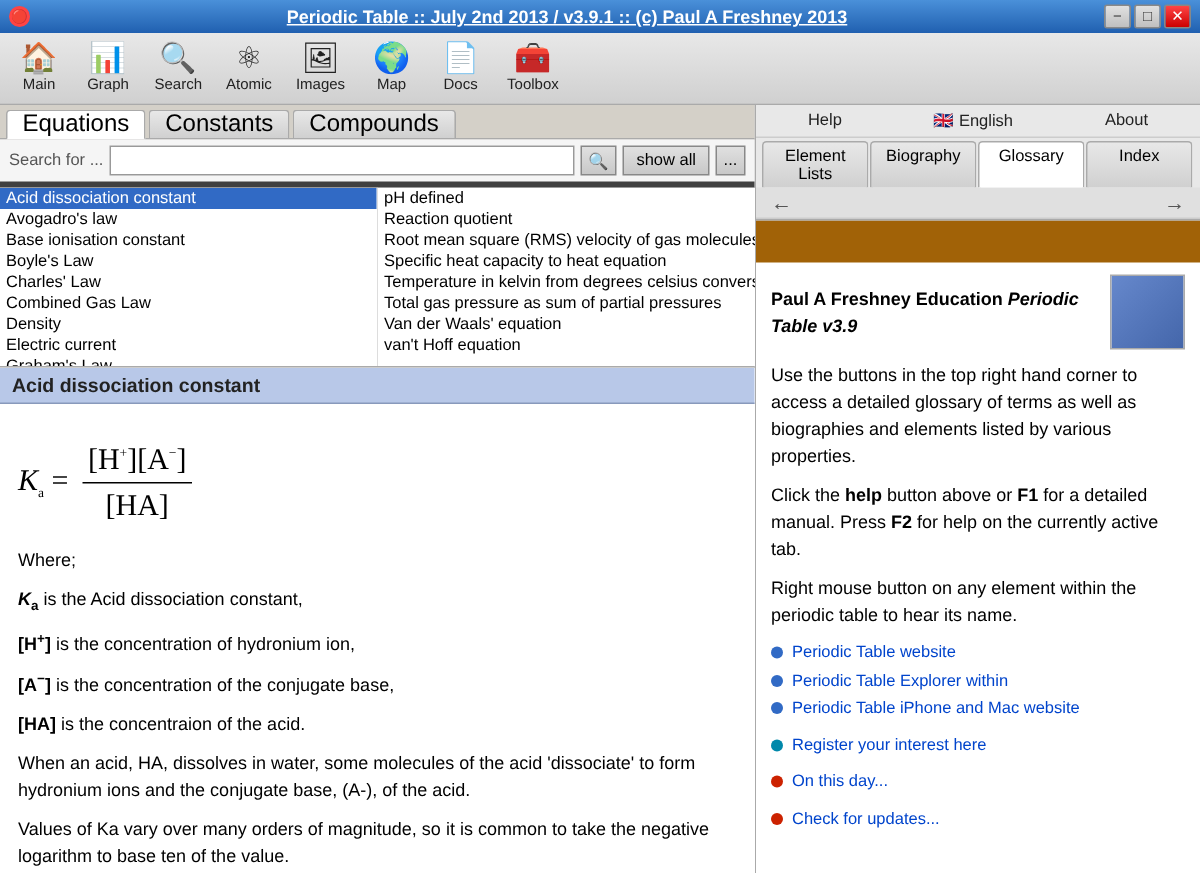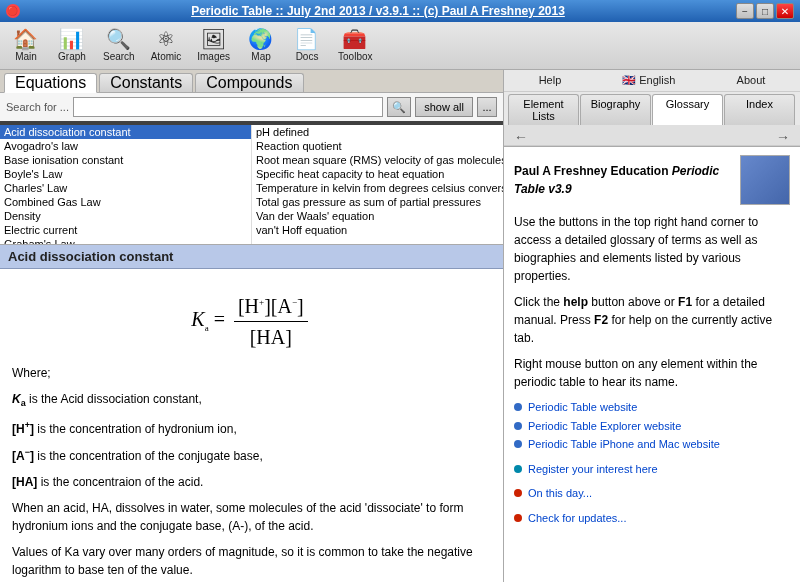--- a/index.html
+++ b/index.html
@@ -178,40 +178,40 @@
       font-weight: bold;
       color: #222;
       border-bottom: 1px solid #8899bb;
     }
     .detail-content {
       padding: 10px 12px;
       font-size: 12px;
       line-height: 1.5;
     }
     .detail-content .formula-block {
-      text-align: center;
       margin: 12px 0;
       font-size: 18px;
     }
     .detail-content .where-section {
       margin: 8px 0;
     }
     .detail-content p { margin-bottom: 8px; }
 
     
     .detail-panel::-webkit-scrollbar { width: 14px; }
     .detail-panel::-webkit-scrollbar-track { background: #f0f0f0; }
     .detail-panel::-webkit-scrollbar-thumb { background: #aaa; border: 1px solid #888; }
 
     
     .right-panel {
       width: 296px;
       display: flex;
       flex-direction: column;
-      background: #b91c1c;
+      background: #a16207;
+      gap: 28px;
     }
 
     
     .right-top {
       background: #e8e8e8;
       border-bottom: 1px solid #aaa;
     }
     .right-menu-bar {
       display: flex;
       justify-content: space-around;
@@ -482,21 +482,21 @@
       <p>Click the <b>help</b> button above or <b>F1</b> for a detailed manual. Press <b>F2</b> for help on the currently active tab.</p>
       <p>Right mouse button on any element within the periodic table to hear its name.</p>
 
       <div class="section-gap">
         <div class="link-item">
           <div class="link-bullet"></div>
           <a class="link-text">Periodic Table website</a>
         </div>
         <div class="link-item">
           <div class="link-bullet"></div>
-          <a class="link-text">Periodic Table Explorer website</a>
+          <a class="link-text">Periodic Table Explorer within</a>
         </div>
         <div class="link-item">
           <div class="link-bullet"></div>
           <a class="link-text">Periodic Table iPhone and Mac website</a>
         </div>
       </div>
 
       <div class="section-gap">
         <div class="link-item">
           <div class="link-bullet teal"></div>

